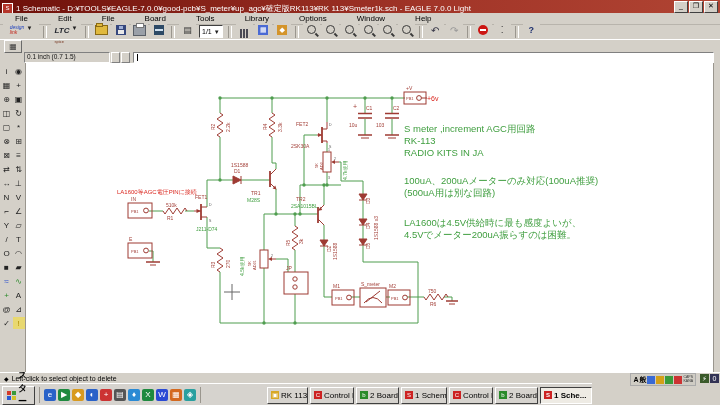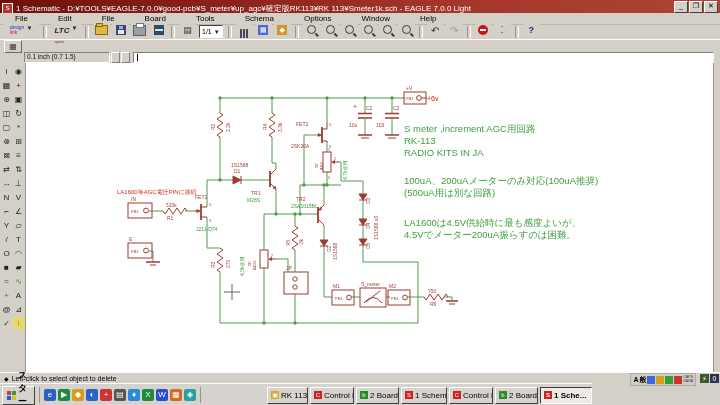--- a/index.html
+++ b/index.html
@@ -116,21 +116,21 @@
     <span class="winbtn">✕</span>
   </span>
 </div>
 
 <div class="abs" id="menubar">
     <span class="menu-item">File</span>
     <span class="menu-item">Edit</span>
     <span class="menu-item">File</span>
     <span class="menu-item">Board</span>
     <span class="menu-item">Tools</span>
-    <span class="menu-item">Schema</span>
+    <span class="menu-item">Library</span>
     <span class="menu-item">Options</span>
     <span class="menu-item">Window</span>
     <span class="menu-item">Help</span>
   </div>
 
 <div class="abs" id="tb1">
   <span class="tbtn" style="min-width:34px;">
     <span class="dl-txt"><span class="dl-top">design</span><br>
     <span class="dl-bot">link</span></span>
     <span class="caret">▼</span>

